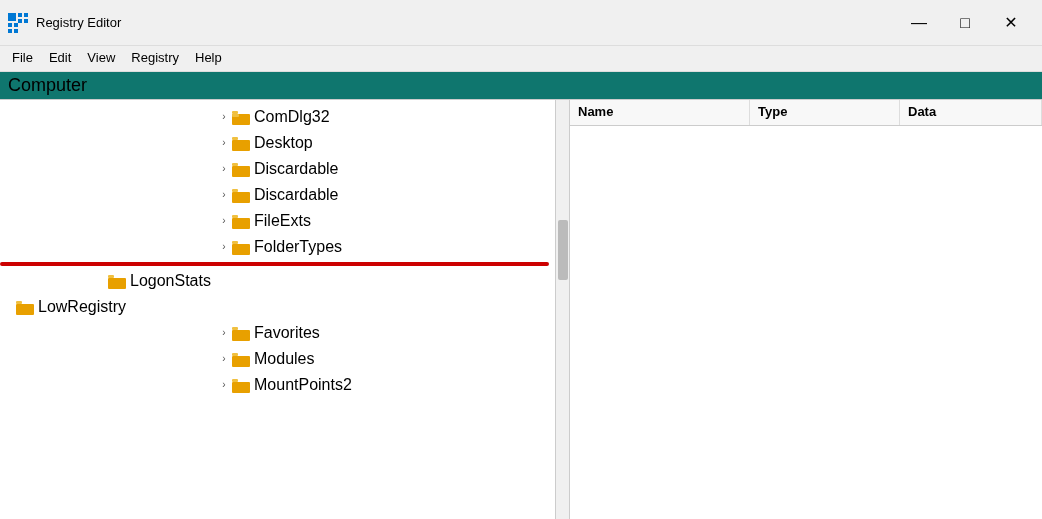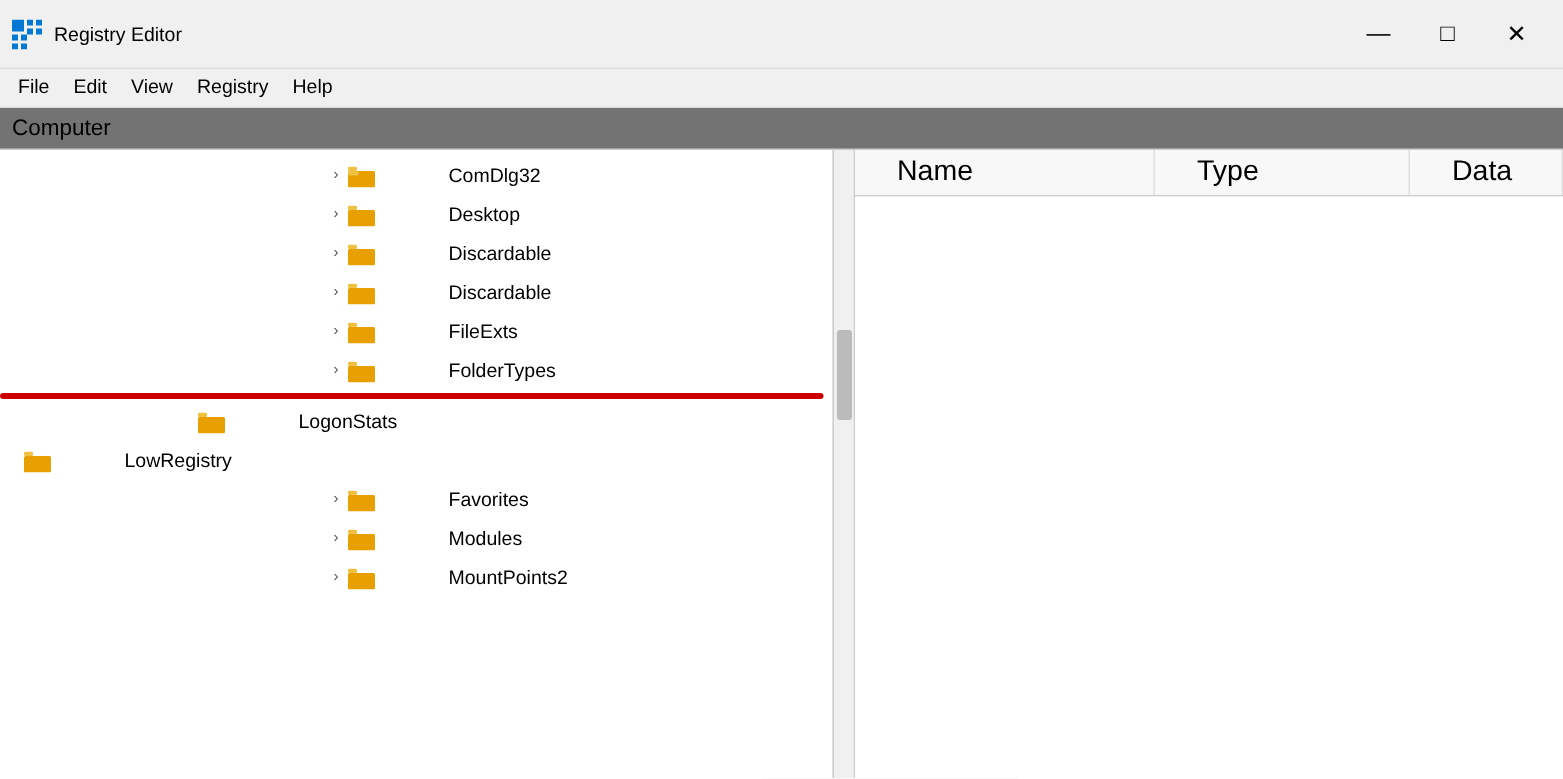--- a/index.html
+++ b/index.html
@@ -62,24 +62,24 @@
     }
     .menu-item {
       padding: 2px 8px;
       cursor: pointer;
       font-size: 13px;
       border-radius: 2px;
     }
 
     
     .address-bar {
-      background: #737373;
+      background: #0f766e;
       border-bottom: 1px solid #ccc;
       padding: 4px 8px;
-      font-size: 15px;
+      font-size: 18px;
       height: 28px;
       display: flex;
       align-items: center;
     }
 
     
     .main-content {
       display: flex;
       flex: 1;
       overflow: hidden;
@@ -136,47 +136,45 @@
       position: relative;
     }
 
     
     .folder-icon svg {
       width: 18px;
       height: 14px;
     }
 
     .item-label {
-      font-size: 13px;
+      font-size: 16px;
       color: #000;
-      margin-left: 45px;
     }
 
     
     .detail-pane {
       flex: 1;
       display: flex;
       flex-direction: column;
       overflow: hidden;
     }
 
     .detail-header {
       display: flex;
       border-bottom: 1px solid #ccc;
       background: #f8f8f8;
       min-height: 26px;
     }
 
     .detail-col {
       padding: 4px 8px;
-      font-size: 19px;
-      font-weight: 400;
+      font-size: 13px;
+      font-weight: 700;
       border-right: 1px solid #ddd;
       flex-shrink: 0;
-      margin-left: 20px;
     }
 
     .col-name { width: 180px; }
     .col-type { width: 150px; }
     .col-data { flex: 1; }
 
     .detail-body {
       flex: 1;
       overflow: auto;
       background: #fff;
@@ -305,21 +303,21 @@
             </svg>
         </span>
         <span class="item-label">FolderTypes</span>
       </div>
 
       <div style="border: 2px solid #cc0000; border-radius: 4px; margin: 2px 6px 2px 0;">
 
 
       </div>
 
-      <div class="tree-item" style="padding-left: 116px;">
+      <div class="tree-item" style="padding-left: 92px;">
         <span class="tree-expander" style="opacity:0;">·</span>
         <span class="folder-icon">
           <svg viewBox="0 0 18 14">
               <rect x="0" y="3" width="18" height="11" rx="1" fill="#e8a000"></rect>
               <rect x="0" y="0" width="6" height="3" rx="1" fill="#f0c040"></rect>
             </svg>
         </span>
         <span class="item-label">LogonStats</span>
       </div>
 

